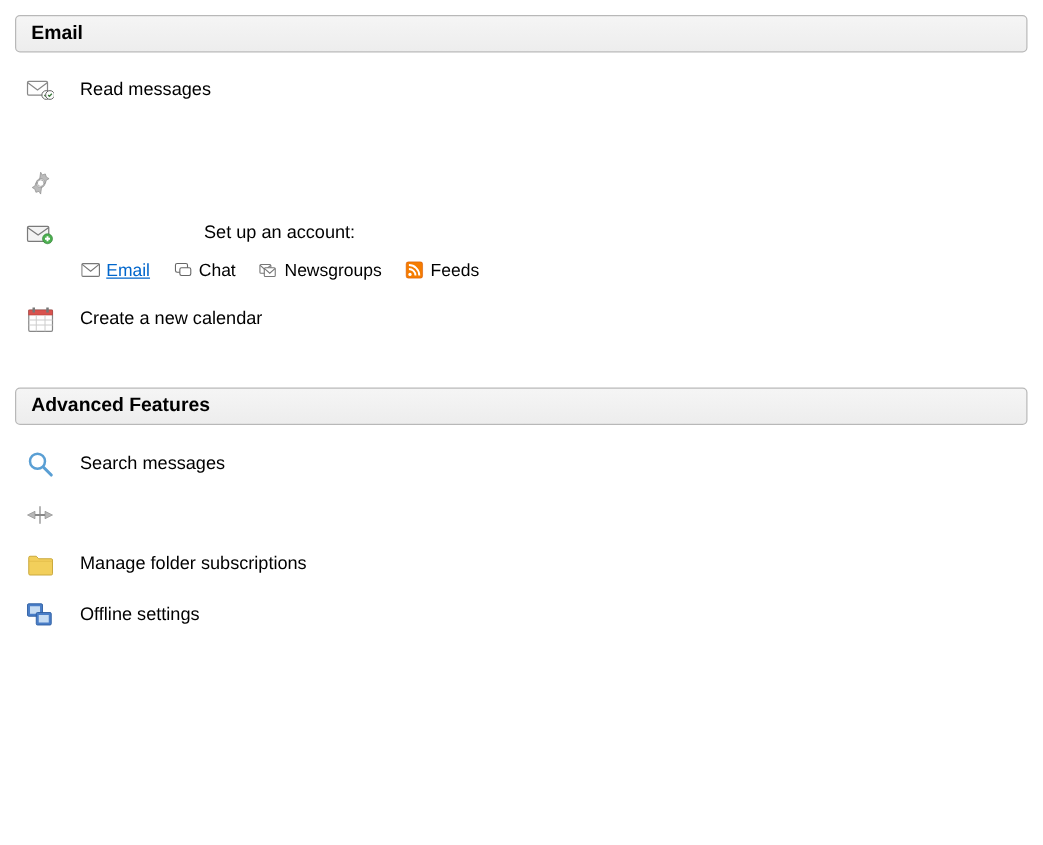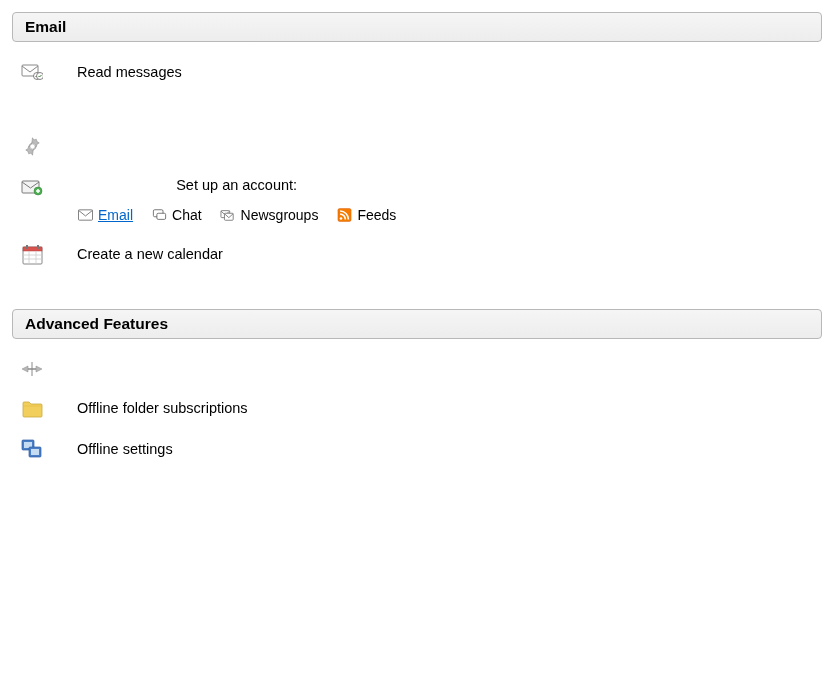--- a/index.html
+++ b/index.html
@@ -20,21 +20,21 @@
       font-size: 15.5px;
       margin-bottom: 10px;
     }
     .section {
       margin-bottom: 34px;
     }
     .row {
       display: flex;
       align-items: center;
       padding: 10px 6px 10px 6px;
-      gap: 31px;
+      gap: 18px;
     }
     .row.with-sub {
       align-items: flex-start;
       text-align: center;
     }
     .icon-cell {
       width: 28px;
       display: flex;
       align-items: center;
       justify-content: center;
@@ -188,40 +188,49 @@
     </div>
     <span class="row-text">Create a new calendar</span>
   </div>
 </div>
 
 <div class="section">
   <div class="section-header">
     <span>Advanced Features</span>
   </div>
 
+  <div class="row">
+    <div class="icon-cell">
+      <svg width="21" height="21" viewBox="0 0 21 21">
+        <circle cx="8" cy="8" r="6" fill="none" stroke="#5a9fd4" stroke-width="2"></circle>
+        <line x1="13" y1="13" x2="19" y2="19" stroke="#5a9fd4" stroke-width="2.5" stroke-linecap="round"></line>
+      </svg>
+    </div>
+    <span class="row-text">Search messages</span>
+  </div>
 
   <div class="row">
     <div class="icon-cell">
       <svg width="22" height="18" viewBox="0 0 22 18">
         <polygon points="1,9 7,6 7,12" fill="#b8b8b8" stroke="#888" stroke-width="0.5"></polygon>
         <line x1="7" y1="9" x2="15" y2="9" stroke="#888" stroke-width="1.5"></line>
         <polygon points="21,9 15,6 15,12" fill="#b8b8b8" stroke="#888" stroke-width="0.5"></polygon>
         <line x1="11" y1="2" x2="11" y2="16" stroke="#888" stroke-width="1"></line>
       </svg>
     </div>
   </div>
 
   <div class="row">
     <div class="icon-cell">
       <svg width="21" height="19" viewBox="0 0 21 19">
         <path d="M1 4 L1 17 Q1 18 2 18 L19 18 Q20 18 20 17 L20 6 Q20 5 19 5 L9 5 L7 3 L2 3 Q1 3 1 4 Z" fill="#f2cf5b" stroke="#caa93e" stroke-width="0.8"></path>
         <path d="M1 7 L20 7" stroke="#e0ba45" stroke-width="0.6"></path>
       </svg>
     </div>
-    <span class="row-text">Offline folder subscriptions</span>
+    <span class="row-text">Manage folder subscriptions</span>
   </div>
 
   <div class="row">
     <div class="icon-cell">
       <svg width="22" height="20" viewBox="0 0 22 20">
         <rect x="1" y="1" width="12" height="10" rx="1" fill="#4a7ec7" stroke="#2b5ca0" stroke-width="0.7"></rect>
         <rect x="3" y="3" width="8" height="6" fill="#c6dcf3"></rect>
         <rect x="8" y="8" width="12" height="10" rx="1" fill="#4a7ec7" stroke="#2b5ca0" stroke-width="0.7"></rect>
         <rect x="10" y="10" width="8" height="6" fill="#c6dcf3"></rect>
       </svg>

